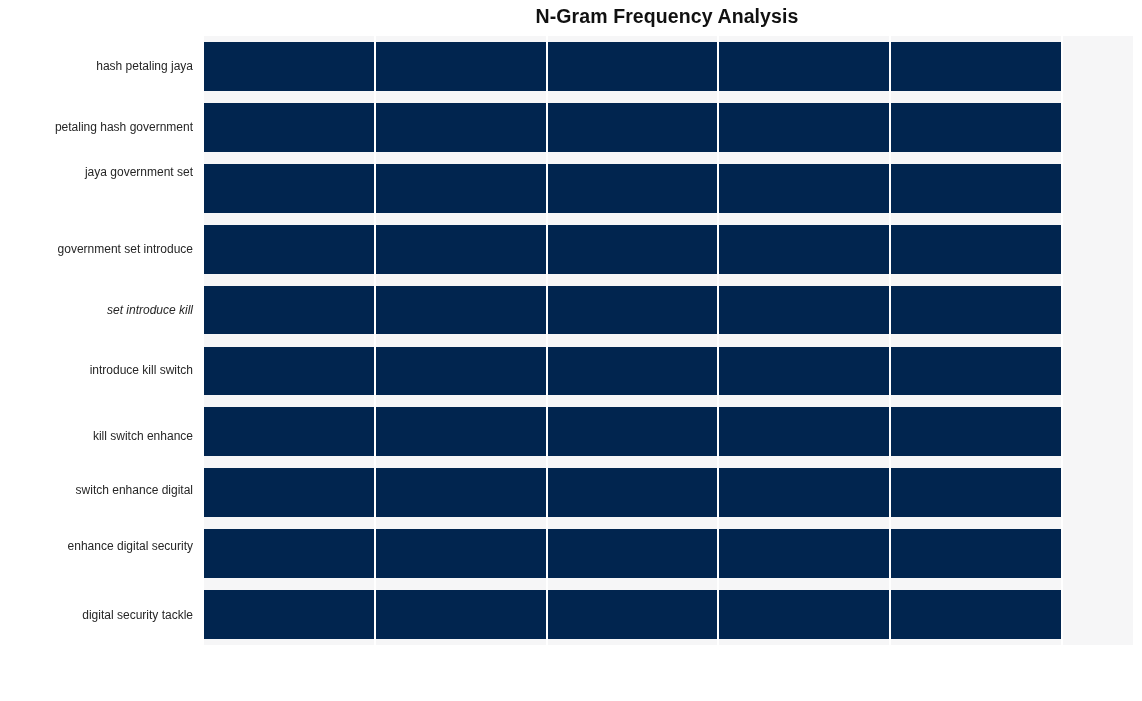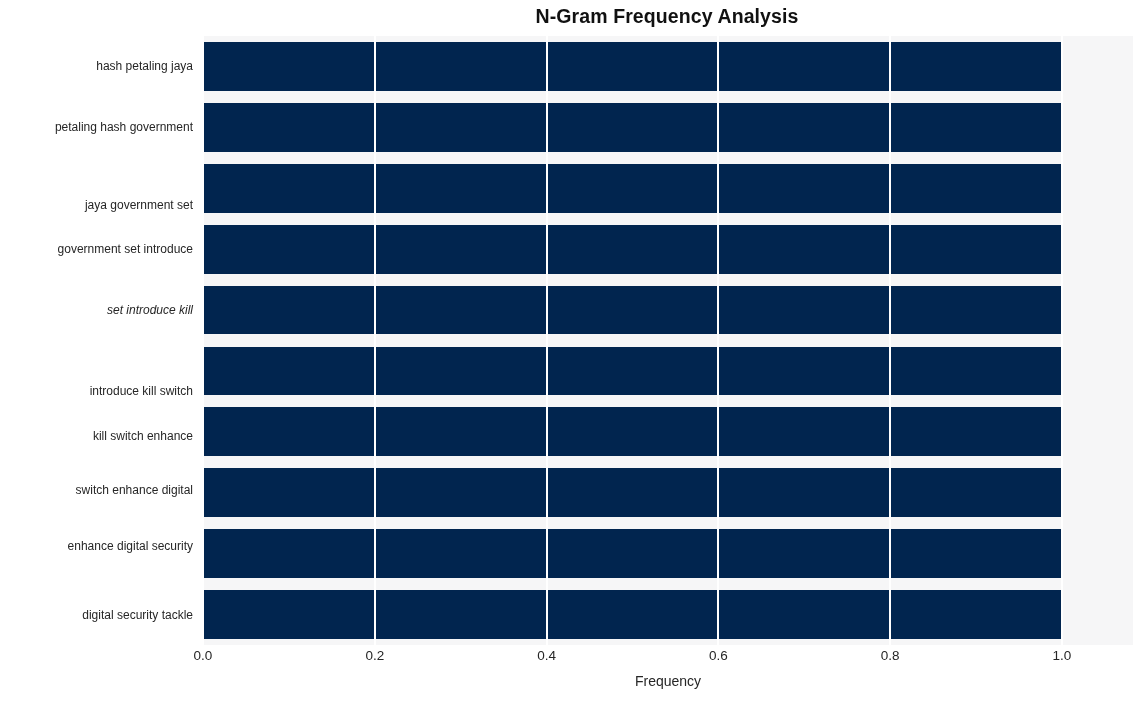--- a/index.html
+++ b/index.html
@@ -143,34 +143,25 @@
         <div class="gridline-v" style="left: 342.585px;"></div>
         <div class="gridline-v" style="left: 514.378px;"></div>
         <div class="gridline-v" style="left: 686.171px;"></div>
         <div class="gridline-v" style="left: 857.964px;"></div>
       </div>
   </div>
 
   <div class="ytick-wrap">
       <div class="ytick-label" style="top: 66.45px;">hash petaling jaya</div>
       <div class="ytick-label" style="top: 127.35px;">petaling hash government</div>
-      <div class="ytick-label" style="top: 205px;">jaya government set</div>
+      <div class="ytick-label" style="top: 172px;">jaya government set</div>
       <div class="ytick-label" style="top: 249.15px;">government set introduce</div>
       <div class="ytick-label" style="top: 310.05px; font-style: italic;">set introduce kill</div>
-      <div class="ytick-label" style="top: 391px;">introduce kill switch</div>
+      <div class="ytick-label" style="top: 370px;">introduce kill switch</div>
       <div class="ytick-label" style="top: 436px;">kill switch enhance</div>
       <div class="ytick-label" style="top: 490px;">switch enhance digital</div>
       <div class="ytick-label" style="top: 546px;">enhance digital security</div>
       <div class="ytick-label" style="top: 614.55px; text-align: right;">digital security tackle</div>
     </div>
 
-  <div class="xtick-wrap">
-      <div class="xtick-label" style="left: 0px;">0.0</div>
-      <div class="xtick-label" style="left: 171.793px;">0.2</div>
-      <div class="xtick-label" style="left: 343.585px;">0.4</div>
-      <div class="xtick-label" style="left: 515.378px;">0.6</div>
-      <div class="xtick-label" style="left: 687.171px;">0.8</div>
-      <div class="xtick-label" style="left: 858.964px;">1.0</div>
-    </div>
 
-  <div class="xaxis-title">Frequency</div>
 
 </div>
 
 </body></html>

